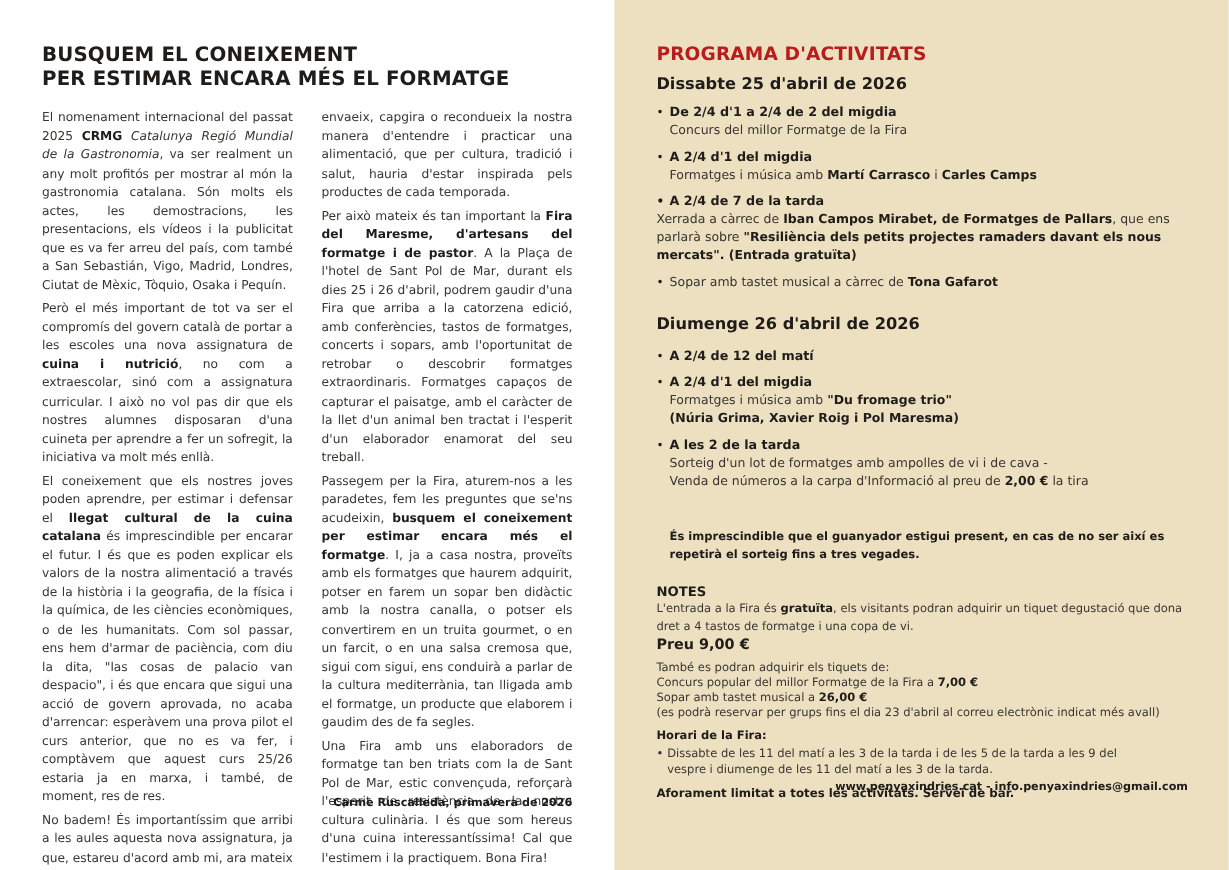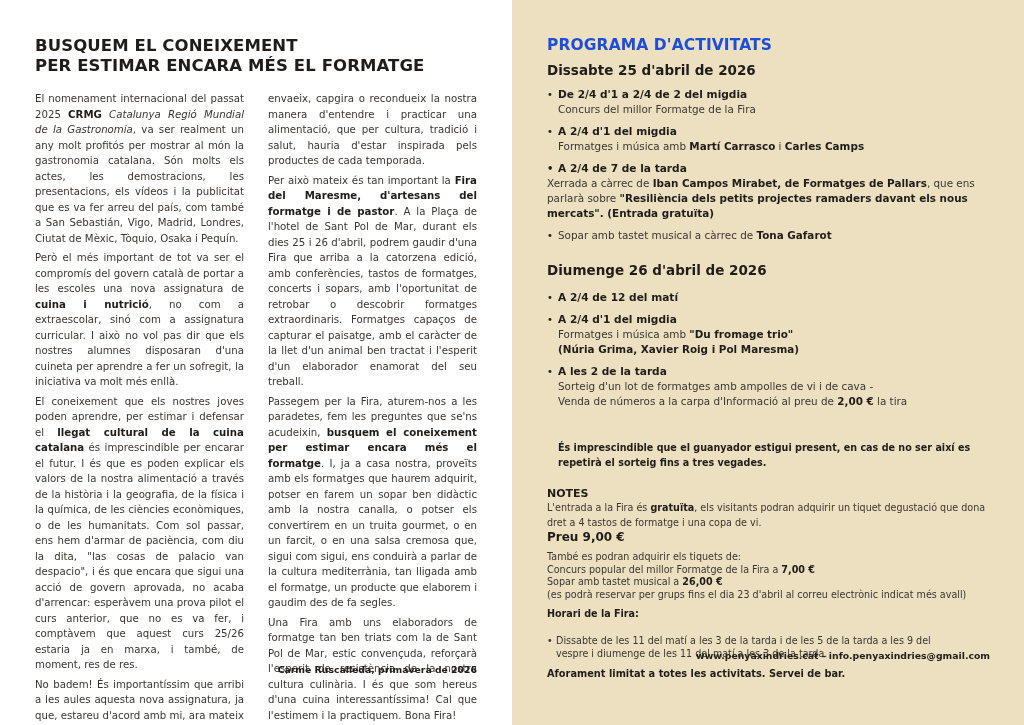--- a/index.html
+++ b/index.html
@@ -25,21 +25,21 @@
   .col p { margin-bottom: 4px; }
   .col b { color: #1f1c1a; }
   .signature {
     position: absolute; left: 268px; top: 664px; width: 209px; text-align: right;
     font-weight: bold; font-size: 9.3px; color: #1f1c1a;
   }
 
   
   .r-title {
     position: absolute; left: 547px; top: 36px;
-    font-weight: bold; font-size: 15.5px; color: #1d4ed8; letter-spacing: 0.1px;
+    font-weight: bold; font-size: 15.5px; color: #b91c1c; letter-spacing: 0.1px;
   }
   .r-day {
     position: absolute; left: 547px;
     font-weight: bold; font-size: 13.5px; color: #1f1c1a;
   }
   .r-list { position: absolute; left: 547px; width: 450px; }
   .r-item { position: relative; padding-left: 11px; margin-bottom: 7px; }
   .r-bullet {
     position: absolute; left: 0; top: 0; font-size: 10px; line-height: 15px; color: #1f1c1a;
   }
@@ -50,21 +50,21 @@
     position: absolute; left: 558px; top: 440px; width: 440px;
     font-weight: bold; font-size: 9.6px; line-height: 15px; color: #1f1c1a;
   }
   .notes { position: absolute; left: 547px; top: 487px; width: 455px; }
   .notes-title { font-weight: bold; font-size: 11px; line-height: 13px; color: #1f1c1a; }
   .notes-text { font-size: 9.6px; line-height: 15px; color: #3a3532; }
   .notes-text b { color: #1f1c1a; }
   .price { font-weight: bold; font-size: 12px; line-height: 15px; color: #1f1c1a; margin-bottom: 6px; }
   .tickets { font-size: 9.6px; line-height: 12.5px; color: #3a3532; }
   .tickets b { color: #1f1c1a; }
-  .horari-title { font-weight: bold; font-size: 9.6px; color: #1f1c1a; margin-top: 7px; margin-bottom: 16px; }
+  .horari-title { font-weight: bold; font-size: 9.6px; color: #1f1c1a; margin-top: 7px; margin-bottom: 4px; }
   .horari-item { position: relative; padding-left: 9px; font-size: 9.6px; line-height: 12.5px; color: #3a3532; width: 400px; }
   .horari-item .dot { position: absolute; left: 0; top: 0; }
   .aforament { font-weight: bold; font-size: 9.8px; color: #1f1c1a; margin-top: 8px; }
   .footer-links {
     position: absolute; right: 34px; top: 650px;
     font-weight: bold; font-size: 9.3px; color: #1f1c1a;
   }
 </style>
 </head>
 <body>

